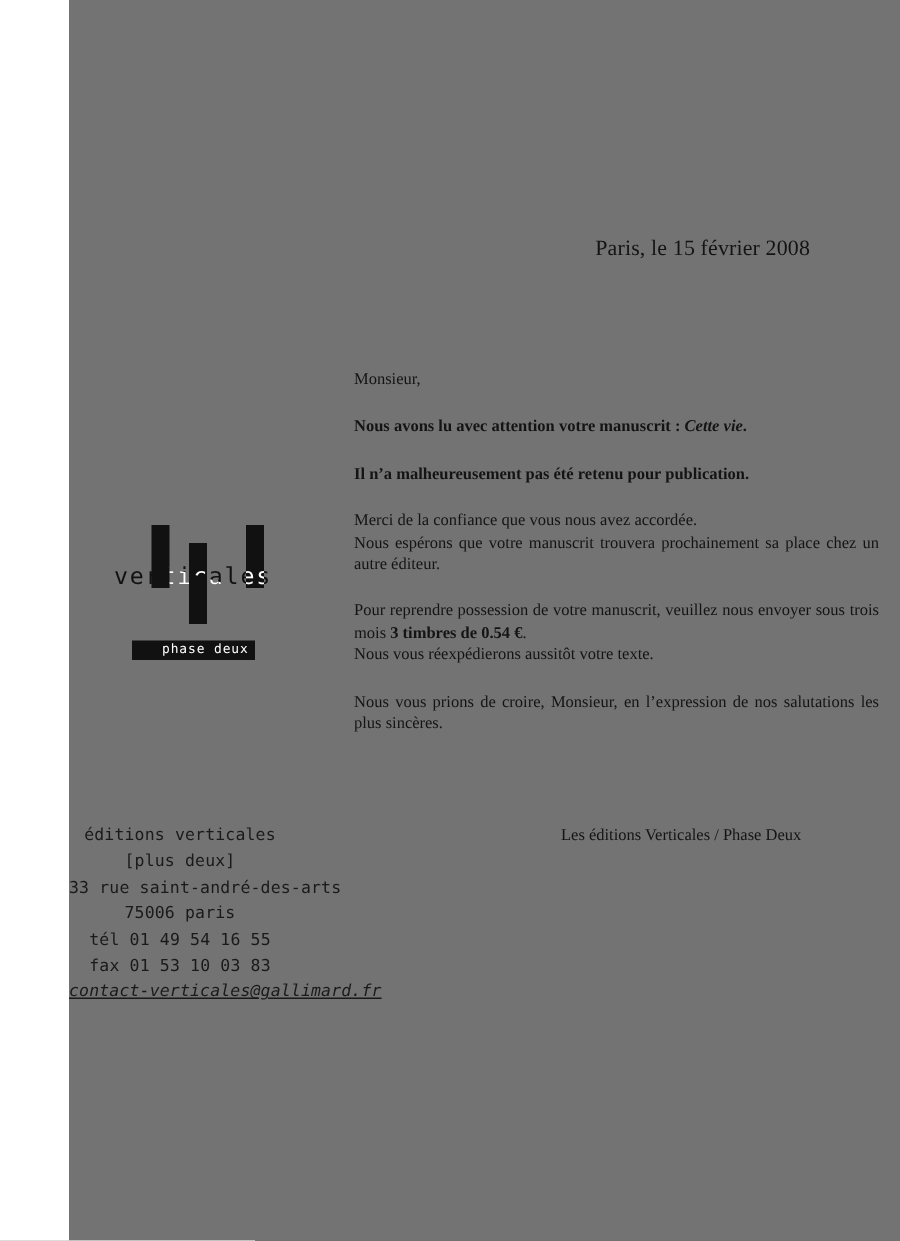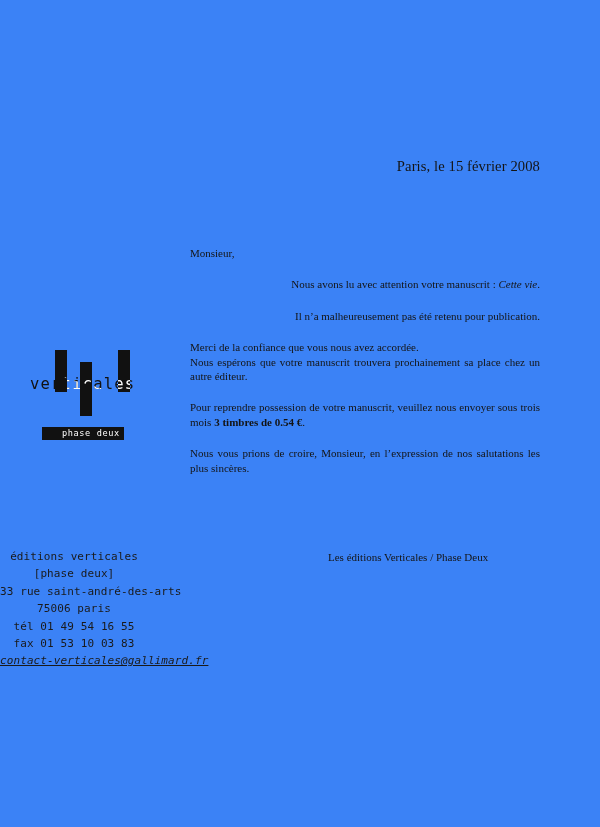--- a/index.html
+++ b/index.html
@@ -12,21 +12,22 @@
     height: 827px;
     position: relative;
     font-family: "Liberation Serif", serif;
     color: #141414;
     overflow: hidden;
   }
 
   .page {
     position: absolute;
     inset: 0;
-    background: #3b82f6;
+    background: #737373;
+    margin-left: 46px;
   }
 
   
   .date-line {
     position: absolute;
     top: 158px;
     right: 60px;
     font-size: 14.6px;
     letter-spacing: 0.1px;
     white-space: nowrap;
@@ -40,21 +41,22 @@
     width: 350px;
     font-size: 11px;
     line-height: 1.31;
   }
   .letter-body p {
     margin: 0 0 17px 0;
     text-align: justify;
     text-justify: inter-word;
   }
   .letter-body p.no-justify {
-    text-align: right;
+    text-align: left;
+    font-weight: bold;
   }
   .letter-body p:last-child {
     margin-bottom: 0;
   }
   .ital { font-style: italic; }
   .bold { font-weight: bold; }
 
   
   .signature {
     position: absolute;
@@ -181,33 +183,34 @@
       <span>Il n’a malheureusement pas été retenu pour publication.</span>
     </p>
 
     <p>
       <span class="no-justify">Merci de la confiance que vous nous avez accordée.</span><br>
       <span>Nous espérons que votre manuscrit trouvera prochainement sa place chez un autre éditeur.</span>
     </p>
 
     <p>
       <span>Pour reprendre possession de votre manuscrit, veuillez nous envoyer sous trois mois </span><span class="bold">3 timbres de 0.54 €</span><span>.</span><br>
+      <span>Nous vous réexpédierons aussitôt votre texte.</span>
     </p>
 
     <p>
       <span>Nous vous prions de croire, Monsieur, en l’expression de nos salutations les plus sincères.</span>
     </p>
 
   </div>
 
   <div class="signature">Les éditions Verticales / Phase Deux</div>
 
   <div class="address-block">
     <div class="line">éditions verticales</div>
-    <div class="line">[phase deux]</div>
+    <div class="line">[plus deux]</div>
     <div class="line">33 rue saint-andré-des-arts</div>
     <div class="line">75006 paris</div>
     <div class="line">tél 01 49 54 16 55</div>
     <div class="line">fax 01 53 10 03 83</div>
     <div class="email">contact-verticales@gallimard.fr</div>
   </div>
 
 </div>
 
 </body></html>

